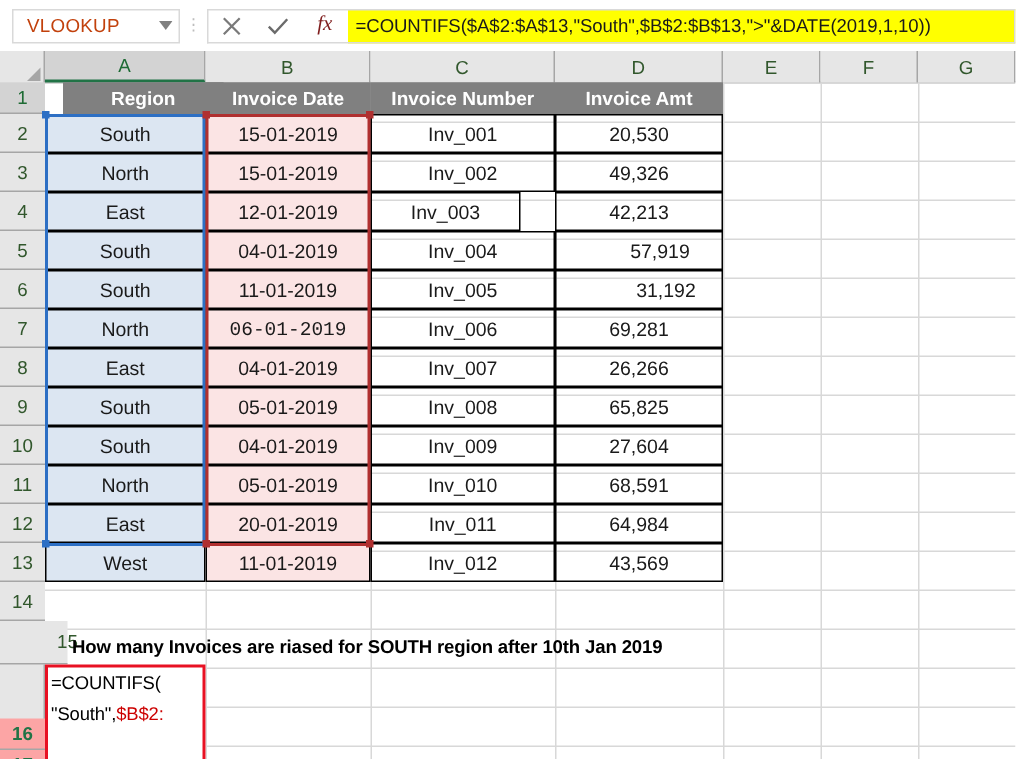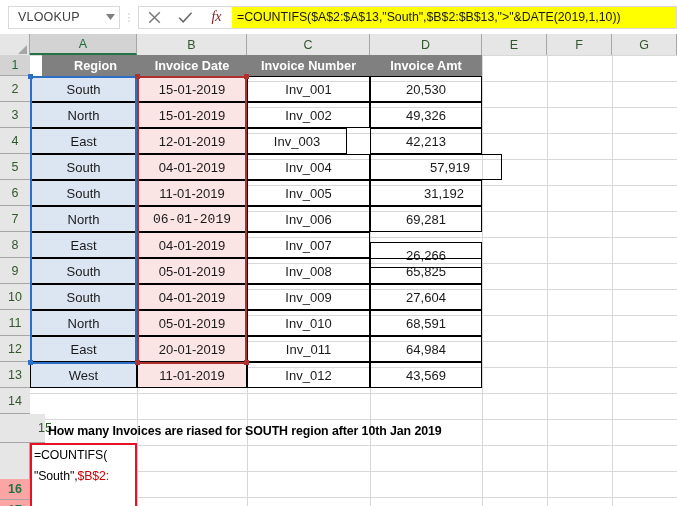--- a/index.html
+++ b/index.html
@@ -21,21 +21,21 @@
   .namebox{
     margin-left:8px;
     width:112px;height:23px;
     border:1px solid #d9d9d9;
     background:#fff;
     display:flex;align-items:center;
     box-sizing:border-box;
   }
   .namebox .nb-text{
     flex:1;
-    font-size:12.5px;color:#404040;
+    font-size:12.5px;color:#c2410c;
     padding-left:9px;letter-spacing:.2px;
   }
   .namebox .nb-caret{
     width:18px;text-align:center;
     font-size:7px;color:#666;line-height:1;
   }
   .nb-caret svg{display:block;margin:0 auto;}
   .vdots{
     width:14px;text-align:center;color:#bdbdbd;
     font-size:11px;line-height:1;letter-spacing:0;
@@ -274,33 +274,33 @@
         <div class="cell c bx fillB" style="left: 137px; top: 68px; width: 110px; height: 26px;">15-01-2019</div>
         <div class="cell c bx" style="left: 247px; top: 68px; width: 123px; height: 26px;">Inv_002</div>
         <div class="cell c bx" style="left: 370px; top: 68px; width: 112px; height: 26px;">49,326</div>
         <div class="cell c bx fillA" style="left: 30px; top: 94px; width: 107px; height: 26px;">East</div>
         <div class="cell c bx fillB" style="left: 137px; top: 94px; width: 110px; height: 26px;">12-01-2019</div>
         <div class="cell c bx" style="left: 247px; top: 94px; width: 100px; height: 26px;">Inv_003</div>
         <div class="cell c bx" style="left: 370px; top: 94px; width: 112px; height: 26px;">42,213</div>
         <div class="cell c bx fillA" style="left: 30px; top: 120px; width: 107px; height: 26px;">South</div>
         <div class="cell c bx fillB" style="left: 137px; top: 120px; width: 110px; height: 26px;">04-01-2019</div>
         <div class="cell c bx" style="left: 247px; top: 120px; width: 123px; height: 26px;">Inv_004</div>
-        <div class="cell c bx" style="left: 370px; top: 120px; width: 132px; height: 26px; padding-left: 28px;">57,919</div>
+        <div class="cell c bx" style="left: 370px; top: 120px; width: 112px; height: 26px; padding-left: 28px;">57,919</div>
         <div class="cell c bx fillA" style="left: 30px; top: 146px; width: 107px; height: 26px;">South</div>
         <div class="cell c bx fillB" style="left: 137px; top: 146px; width: 110px; height: 26px;">11-01-2019</div>
         <div class="cell c bx" style="left: 247px; top: 146px; width: 123px; height: 26px;">Inv_005</div>
         <div class="cell c bx" style="left: 370px; top: 146px; width: 112px; height: 26px; padding-left: 36px;">31,192</div>
         <div class="cell c bx fillA" style="left: 30px; top: 172px; width: 107px; height: 26px;">North</div>
         <div class="cell c bx fillB" style="left: 137px; top: 172px; width: 110px; height: 26px; font-family: Liberation Mono, monospace;">06-01-2019</div>
         <div class="cell c bx" style="left: 247px; top: 172px; width: 123px; height: 26px;">Inv_006</div>
         <div class="cell c bx" style="left: 370px; top: 172px; width: 112px; height: 26px;">69,281</div>
         <div class="cell c bx fillA" style="left: 30px; top: 198px; width: 107px; height: 26px;">East</div>
         <div class="cell c bx fillB" style="left: 137px; top: 198px; width: 110px; height: 26px;">04-01-2019</div>
         <div class="cell c bx" style="left: 247px; top: 198px; width: 123px; height: 26px;">Inv_007</div>
-        <div class="cell c bx" style="left: 370px; top: 208px; width: 112px; height: 26px;">26,266</div>
+        <div class="cell c bx" style="left: 370px; top: 198px; width: 112px; height: 26px;">26,266</div>
         <div class="cell c bx fillA" style="left: 30px; top: 224px; width: 107px; height: 26px;">South</div>
         <div class="cell c bx fillB" style="left: 137px; top: 224px; width: 110px; height: 26px;">05-01-2019</div>
         <div class="cell c bx" style="left: 247px; top: 224px; width: 123px; height: 26px;">Inv_008</div>
         <div class="cell c bx" style="left: 370px; top: 224px; width: 112px; height: 26px;">65,825</div>
         <div class="cell c bx fillA" style="left: 30px; top: 250px; width: 107px; height: 26px;">South</div>
         <div class="cell c bx fillB" style="left: 137px; top: 250px; width: 110px; height: 26px;">04-01-2019</div>
         <div class="cell c bx" style="left: 247px; top: 250px; width: 123px; height: 26px;">Inv_009</div>
         <div class="cell c bx" style="left: 370px; top: 250px; width: 112px; height: 26px;">27,604</div>
         <div class="cell c bx fillA" style="left: 30px; top: 276px; width: 107px; height: 26px;">North</div>
         <div class="cell c bx fillB" style="left: 137px; top: 276px; width: 110px; height: 26px;">05-01-2019</div>

